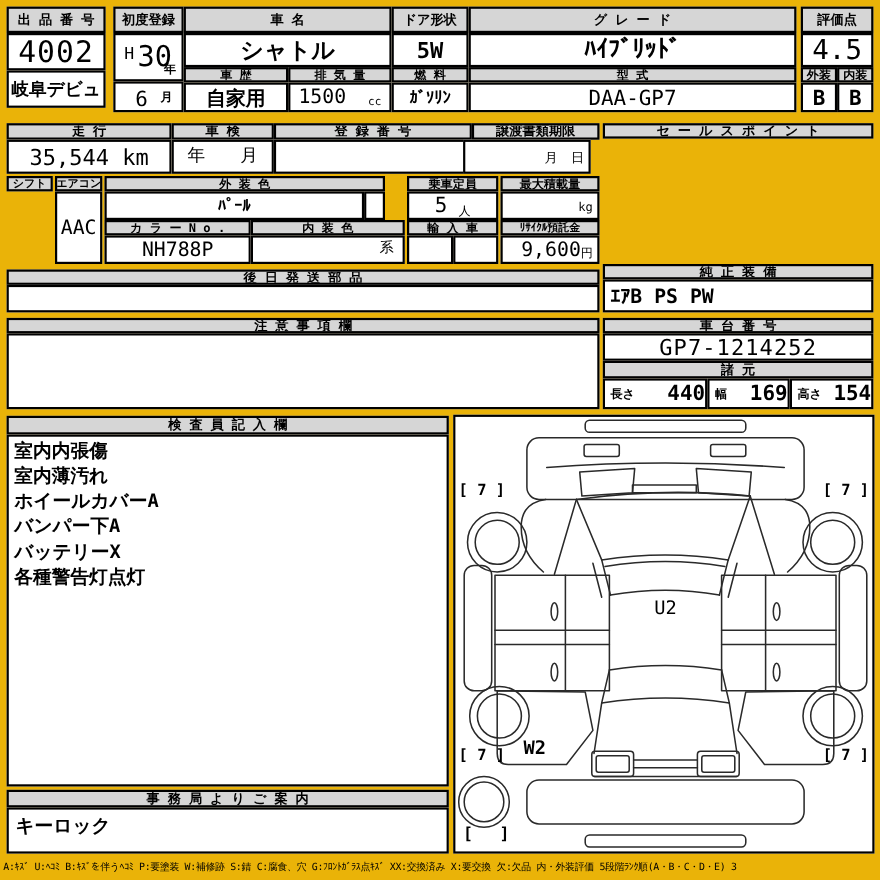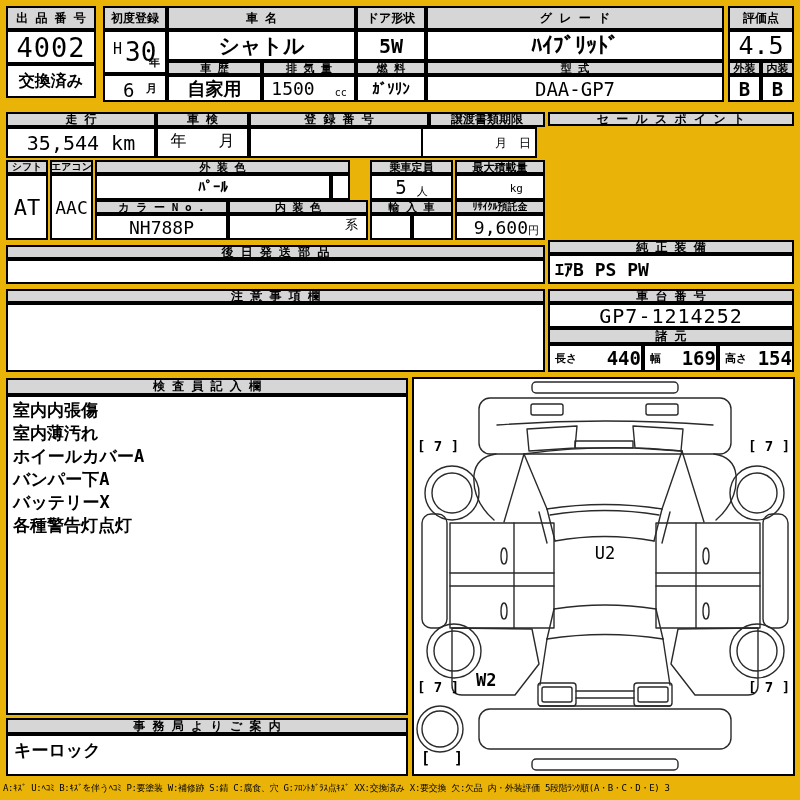--- a/index.html
+++ b/index.html
@@ -21,21 +21,21 @@
   #legend{position:absolute;left:3px;top:782px;width:795px;font-size:9px;
           white-space:nowrap;letter-spacing:-0.3px;}
 </style>
 </head>
 <body>
 
 <div id="sheet">
 
   <div class="b hd" style="left:6px;top:6px;width:90px;height:24px">出 品 番 号</div>
   <div class="b v" style="left:6px;top:30px;width:90px;height:34px;font-size:27px;letter-spacing:1px">4002</div>
-  <div class="b v bold" style="left:6px;top:64px;width:90px;height:34px;font-size:16px">交換済み</div>
+  <div class="b v bold" style="left:6px;top:64px;width:90px;height:34px;font-size:16px">岐阜デビュ</div>
 
   <div class="b hd" style="left:103px;top:6px;width:64px;height:24px">初度登録</div>
   <div class="b" style="left:103px;top:30px;width:64px;height:44px">
     <span style="position:absolute;left:8px;top:8px;font-size:15px">H</span>
     <span style="position:absolute;left:20px;top:5px;font-size:26px">30</span>
     <span class="unit" style="right:5px;bottom:2px">年</span>
   </div>
   <div class="b" style="left:103px;top:74px;width:64px;height:28px">
     <span style="position:absolute;left:18px;top:3px;font-size:19px">6</span>
     <span class="unit" style="right:8px;bottom:4px">月</span>
@@ -71,34 +71,33 @@
   <div class="b hd" style="left:6px;top:112px;width:150px;height:15px">走 行</div>
   <div class="b v" style="left:6px;top:127px;width:150px;height:31px;font-size:20px">35,544 km</div>
   <div class="b hd" style="left:156px;top:112px;width:93px;height:15px">車 検</div>
   <div class="b v" style="left:156px;top:127px;width:93px;height:31px;font-size:16px;align-items:flex-end;padding-bottom:4px">年　　月</div>
   <div class="b hd" style="left:249px;top:112px;width:180px;height:15px">登 録 番 号</div>
   <div class="b v" style="left:249px;top:127px;width:180px;height:31px"></div>
   <div class="b hd" style="left:429px;top:112px;width:116px;height:15px">譲渡書類期限</div>
   <div class="b v" style="left:421px;top:127px;width:116px;height:31px;font-size:12px;justify-content:flex-end;align-items:flex-end;padding:0 4px 4px 0">月　日</div>
 
   <div class="b hd" style="left:6px;top:160px;width:42px;height:14px;font-size:10px">シフト</div>
-  <div class="b v" style="left:6px;top:174px;width:42px;height:66px;font-size:22px">AT</div>
   <div class="b hd" style="left:50px;top:160px;width:43px;height:14px;font-size:10px">エアコン</div>
   <div class="b v" style="left:50px;top:174px;width:43px;height:66px;font-size:18px">AAC</div>
 
   <div class="b hd" style="left:95px;top:160px;width:255px;height:14px;font-size:11px">外 装 色</div>
   <div class="b v bold" style="left:95px;top:174px;width:236px;height:26px;font-size:15px">ﾊﾟｰﾙ</div>
   <div class="b" style="left:331px;top:174px;width:19px;height:26px"></div>
   <div class="b hd" style="left:370px;top:160px;width:83px;height:14px;font-size:11px">乗車定員</div>
   <div class="b v" style="left:370px;top:174px;width:83px;height:26px">
     <span style="font-size:19px">5</span>
     <span style="font-size:11px;margin:8px 0 0 10px">人</span>
   </div>
   <div class="b hd" style="left:455px;top:160px;width:90px;height:14px;font-size:11px">最大積載量</div>
-  <div class="b v" style="left:455px;top:174px;width:90px;height:26px;justify-content:flex-end;align-items:flex-end;padding:0 20px 3px 0;font-size:11px">kg</div>
+  <div class="b v" style="left:455px;top:174px;width:90px;height:26px;justify-content:flex-end;align-items:flex-end;padding:0 4px 3px 0;font-size:11px">kg</div>
 
   <div class="b hd" style="left:95px;top:200px;width:133px;height:14px;font-size:11px">カ ラ ー N o .</div>
   <div class="b v" style="left:95px;top:214px;width:133px;height:26px;font-size:18px">NH788P</div>
   <div class="b hd" style="left:228px;top:200px;width:140px;height:14px;font-size:11px">内 装 色</div>
   <div class="b v" style="left:228px;top:214px;width:140px;height:26px;justify-content:flex-end;align-items:flex-end;padding:0 8px 4px 0;font-size:13px">系</div>
   <div class="b hd" style="left:370px;top:200px;width:83px;height:14px;font-size:11px">輸 入 車</div>
   <div class="b" style="left:370px;top:214px;width:42px;height:26px"></div>
   <div class="b" style="left:412px;top:214px;width:41px;height:26px"></div>
   <div class="b hd" style="left:455px;top:200px;width:90px;height:14px;font-size:10px">ﾘｻｲｸﾙ預託金</div>
   <div class="b v" style="left:455px;top:214px;width:90px;height:26px;justify-content:flex-end;padding-right:4px">

